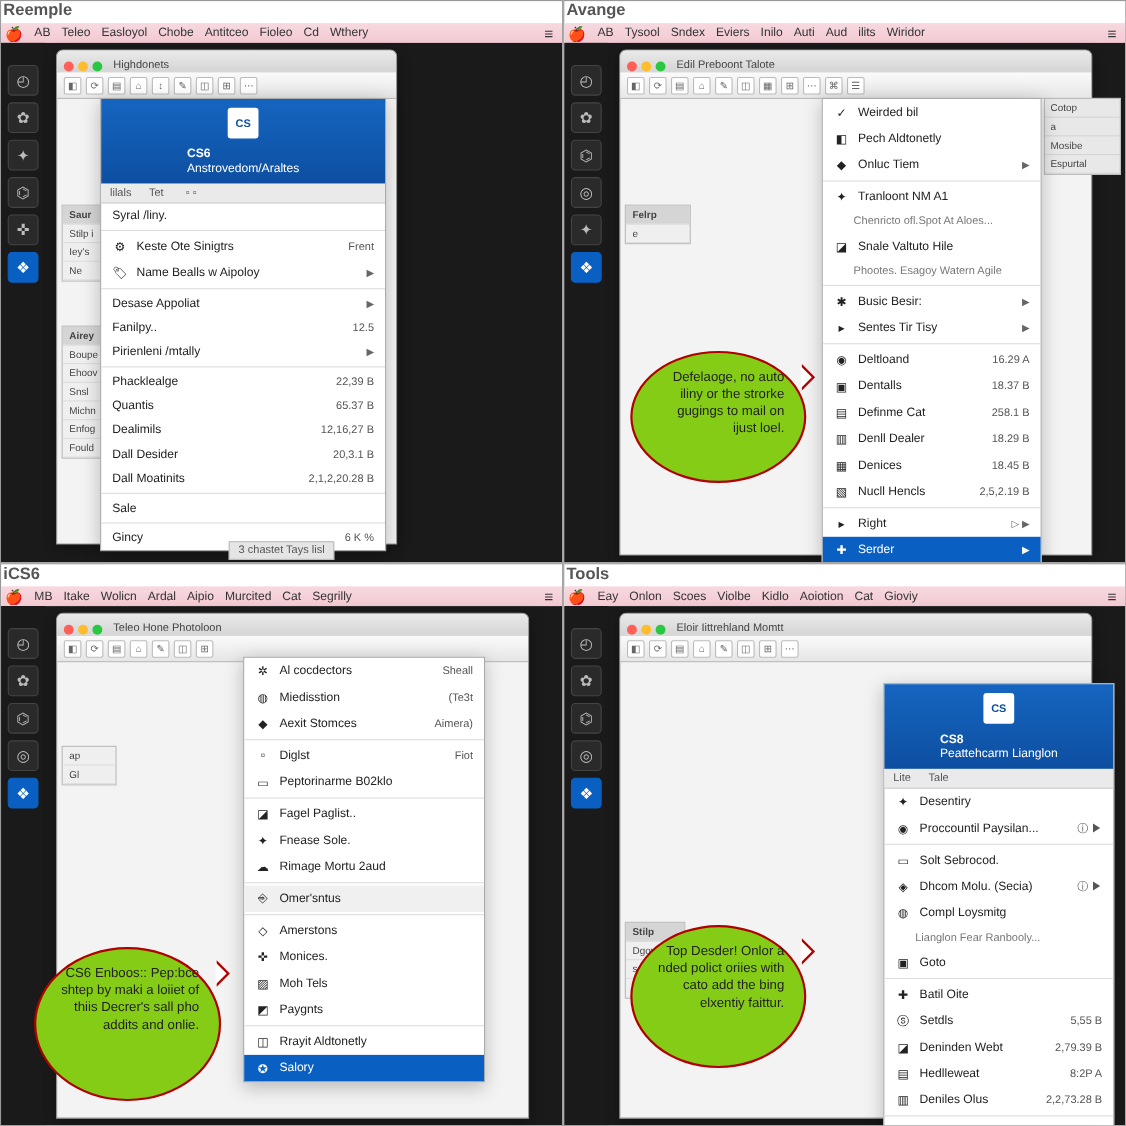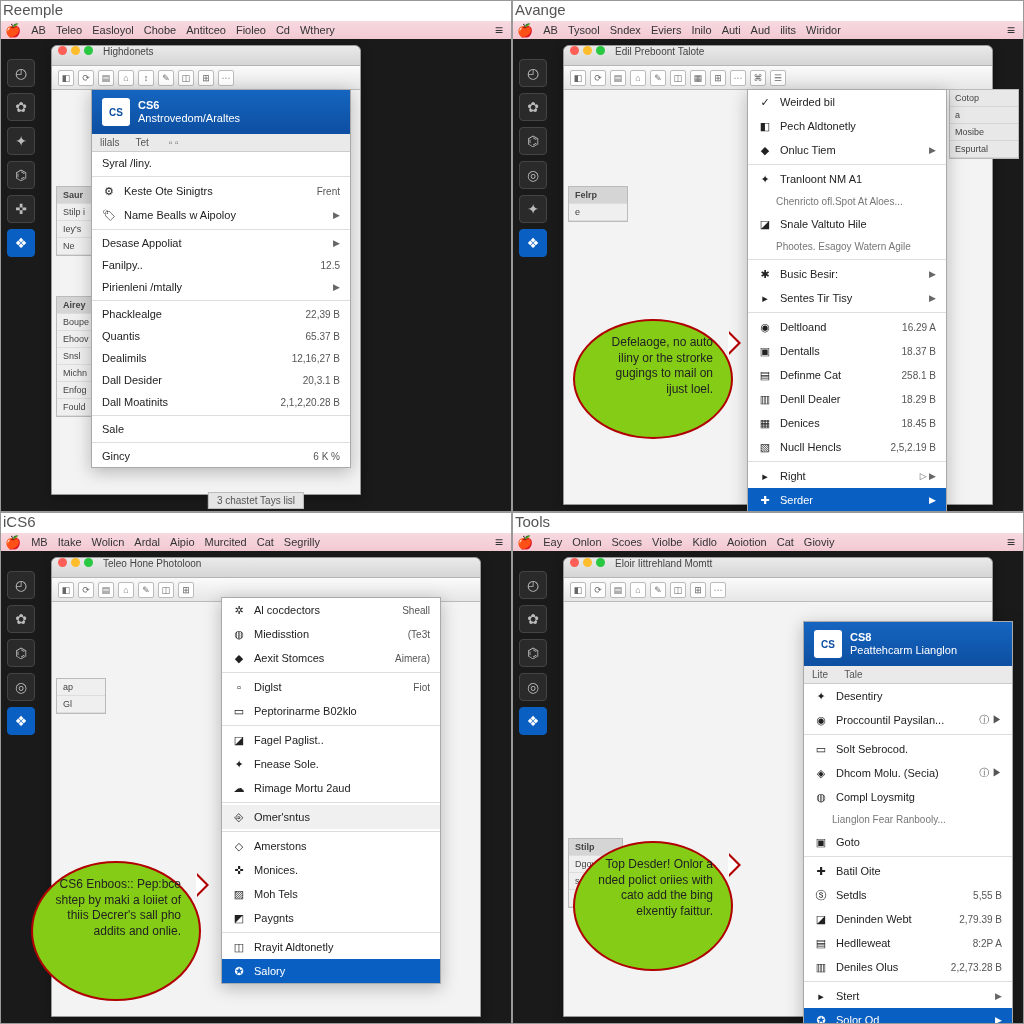--- a/index.html
+++ b/index.html
@@ -1,38 +1,38 @@
 <!DOCTYPE html>
 <html><head>
 <meta charset="utf-8">
 <style>
 * { margin: 0; padding: 0; box-sizing: border-box; font-family: "Lucida Grande", Arial, sans-serif; }
 body { width: 1024px; height: 1024px; background: #fff; display: grid; grid-template-columns: 1fr 1fr; grid-template-rows: 1fr 1fr; }
 .quadrant { position: relative; border: 1px solid #999; overflow: hidden; }
-.quad-title { position: absolute; top: 0; left: 2px; font-size: 15px; color: #555; font-weight: 400; z-index: 50; }
+.quad-title { position: absolute; top: 0; left: 2px; font-size: 15px; color: #555; font-weight: 700; z-index: 50; }
 .menubar { position: absolute; top: 20px; left: 0; right: 0; height: 18px; background: linear-gradient(#f7d9e0, #f3c9d2); display: flex; align-items: center; padding: 0 4px; font-size: 11px; gap: 10px; }
 .menubar .apple { font-size: 13px; }
 .menubar span { color: #333; }
 .menubar .hamb { margin-left: auto; margin-right: 4px; font-size: 14px; }
 .workspace { position: absolute; top: 38px; left: 0; right: 0; bottom: 0; background: #1a1a1a; }
 .toolcol { position: absolute; top: 0; left: 0; width: 40px; bottom: 0; background: #1a1a1a; display: flex; flex-direction: column; align-items: center; padding-top: 20px; gap: 6px; }
 .toolcol .tool { width: 28px; height: 28px; border: 1px solid #444; border-radius: 4px; background: #2a2a2a; display: flex; align-items: center; justify-content: center; color: #bbb; font-size: 14px; }
 .toolcol .tool.active { background: #0a60c2; border-color: #0a60c2; color: #fff; }
 .subwindow { position: absolute; background: #f3f3f3; border: 1px solid #999; border-radius: 6px 6px 0 0; box-shadow: 0 3px 12px rgba(0,0,0,.3); }
-.sw-titlebar { height: 20px; background: linear-gradient(#eaeaea,#d5d5d5); border-bottom: 1px solid #b5b5b5; display: flex; align-items: flex-start; padding: 0 6px; font-size: 10px; color: #444; border-radius: 6px 6px 0 0; gap: 4px; }
+.sw-titlebar { height: 20px; background: linear-gradient(#eaeaea,#d5d5d5); border-bottom: 1px solid #b5b5b5; display: flex; align-items: flex-end; padding: 0 6px; font-size: 10px; color: #444; border-radius: 6px 6px 0 0; gap: 4px; }
 .traffic { display: flex; gap: 4px; margin-right: 6px; }
 .traffic i { width: 9px; height: 9px; border-radius: 50%; display: block; }
 .traffic i:nth-child(1){background:#ff5f57;} .traffic i:nth-child(2){background:#ffbd2e;} .traffic i:nth-child(3){background:#28c840;}
 .sw-toolbar { height: 24px; background: linear-gradient(#fafafa,#e6e6e6); border-bottom: 1px solid #bbb; display: flex; align-items: center; gap: 4px; padding: 0 6px; }
 .tb-icon { width: 16px; height: 16px; background: #fff; border: 1px solid #bbb; border-radius: 2px; display:flex; align-items:center; justify-content:center; font-size:9px; color:#666;}
 .sidepanel { position: absolute; width: 80px; background: #efefef; border: 1px solid #bbb; font-size: 9px; }
 .sidepanel .sp-row { padding: 3px 6px; border-bottom: 1px solid #ddd; color: #444; display:flex; align-items:center; gap:4px;}
 .sidepanel .sp-hdr { background: #d5d5d5; font-weight: bold; }
 .dropdown { position: absolute; background: #fff; border: 1px solid #aaa; box-shadow: 0 4px 16px rgba(0,0,0,.25); font-size: 11px; min-width: 200px; }
-.dd-header { background: linear-gradient(#1565c0,#0d4fa1); color: #fff; padding: 8px 10px; display: flex; align-items: center; gap: 8px; }
+.dd-header { background: linear-gradient(#1565c0,#0d4fa1); color: #fff; padding: 8px 10px; display: flex; align-items: center; gap: 8px; flex-direction: column; }
 .dd-header .ico { width: 28px; height: 28px; background: #fff; border-radius: 3px; display:flex; align-items:center; justify-content:center; color:#0d4fa1; font-size:10px; font-weight:bold; }
 .dd-header .ttl { display: flex; flex-direction: column; line-height: 1.15; }
 .dd-tabs { display: flex; background: #eaeaea; border-bottom: 1px solid #ccc; font-size: 10px; }
 .dd-tabs span { padding: 3px 8px; color: #555; }
 .dd-item { display: flex; align-items: center; padding: 5px 10px; color: #222; gap: 8px; position: relative; }
 .dd-item.hl { background: #0a60c2; color: #fff; }
 .dd-item .arrow { margin-left: auto; color: #666; font-size: 9px; }
 .dd-item .val { margin-left: auto; color: #555; font-size: 10px; text-align: right; }
 .dd-sep { height: 1px; background: #ddd; margin: 2px 0; }
 .dd-item .mi-icon { width: 14px; height: 14px; display:flex; align-items:center; justify-content:center; font-size:11px; }

